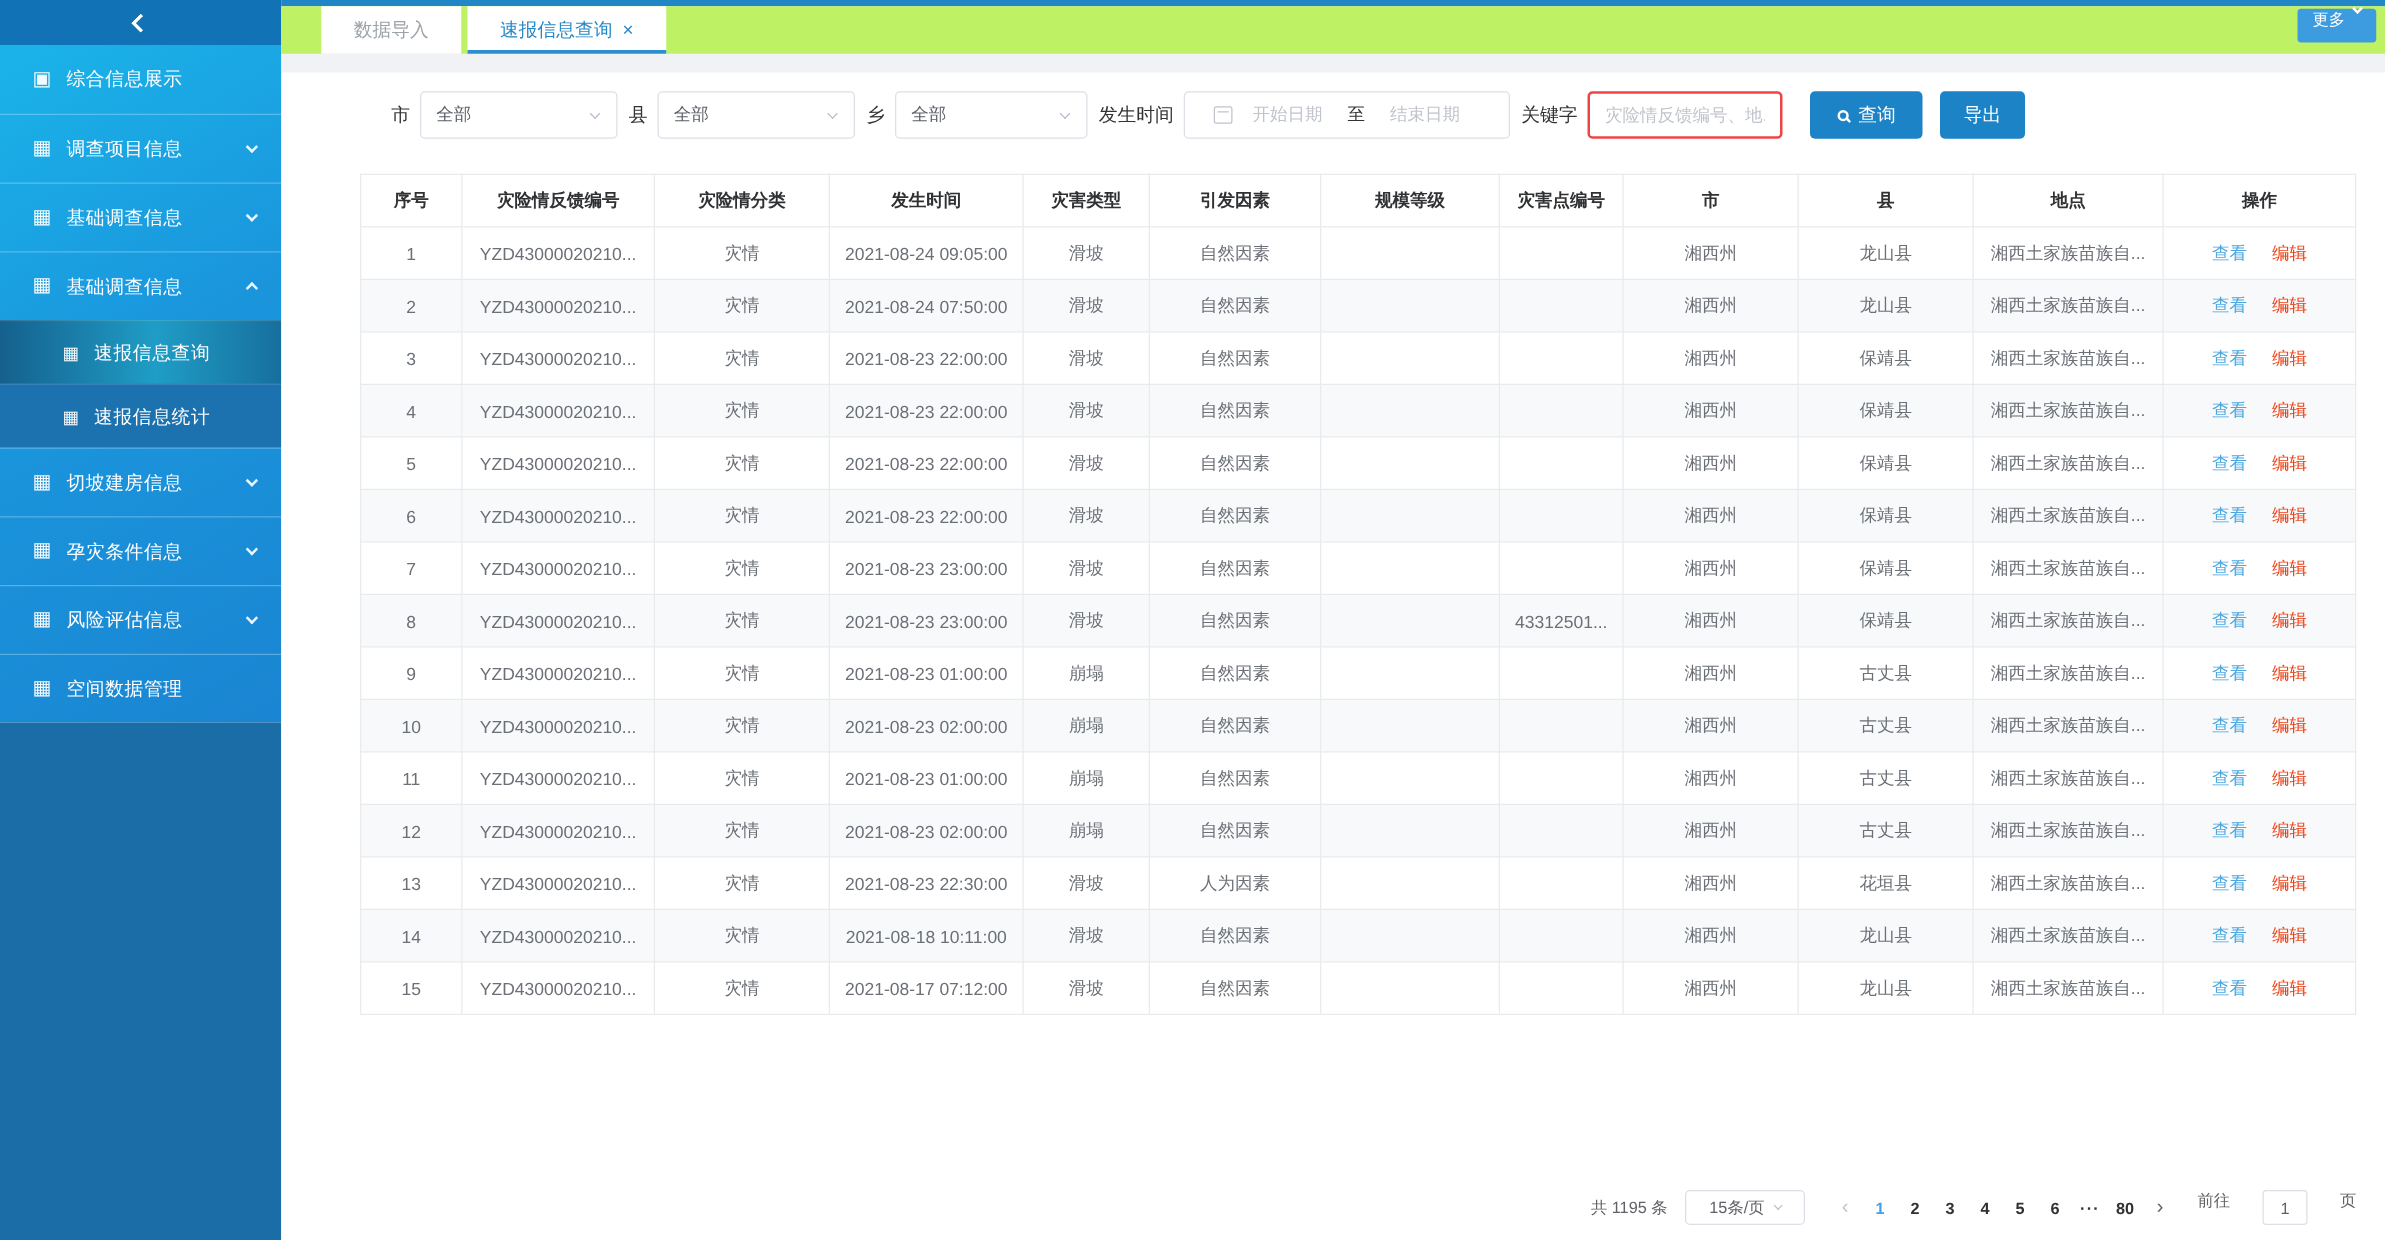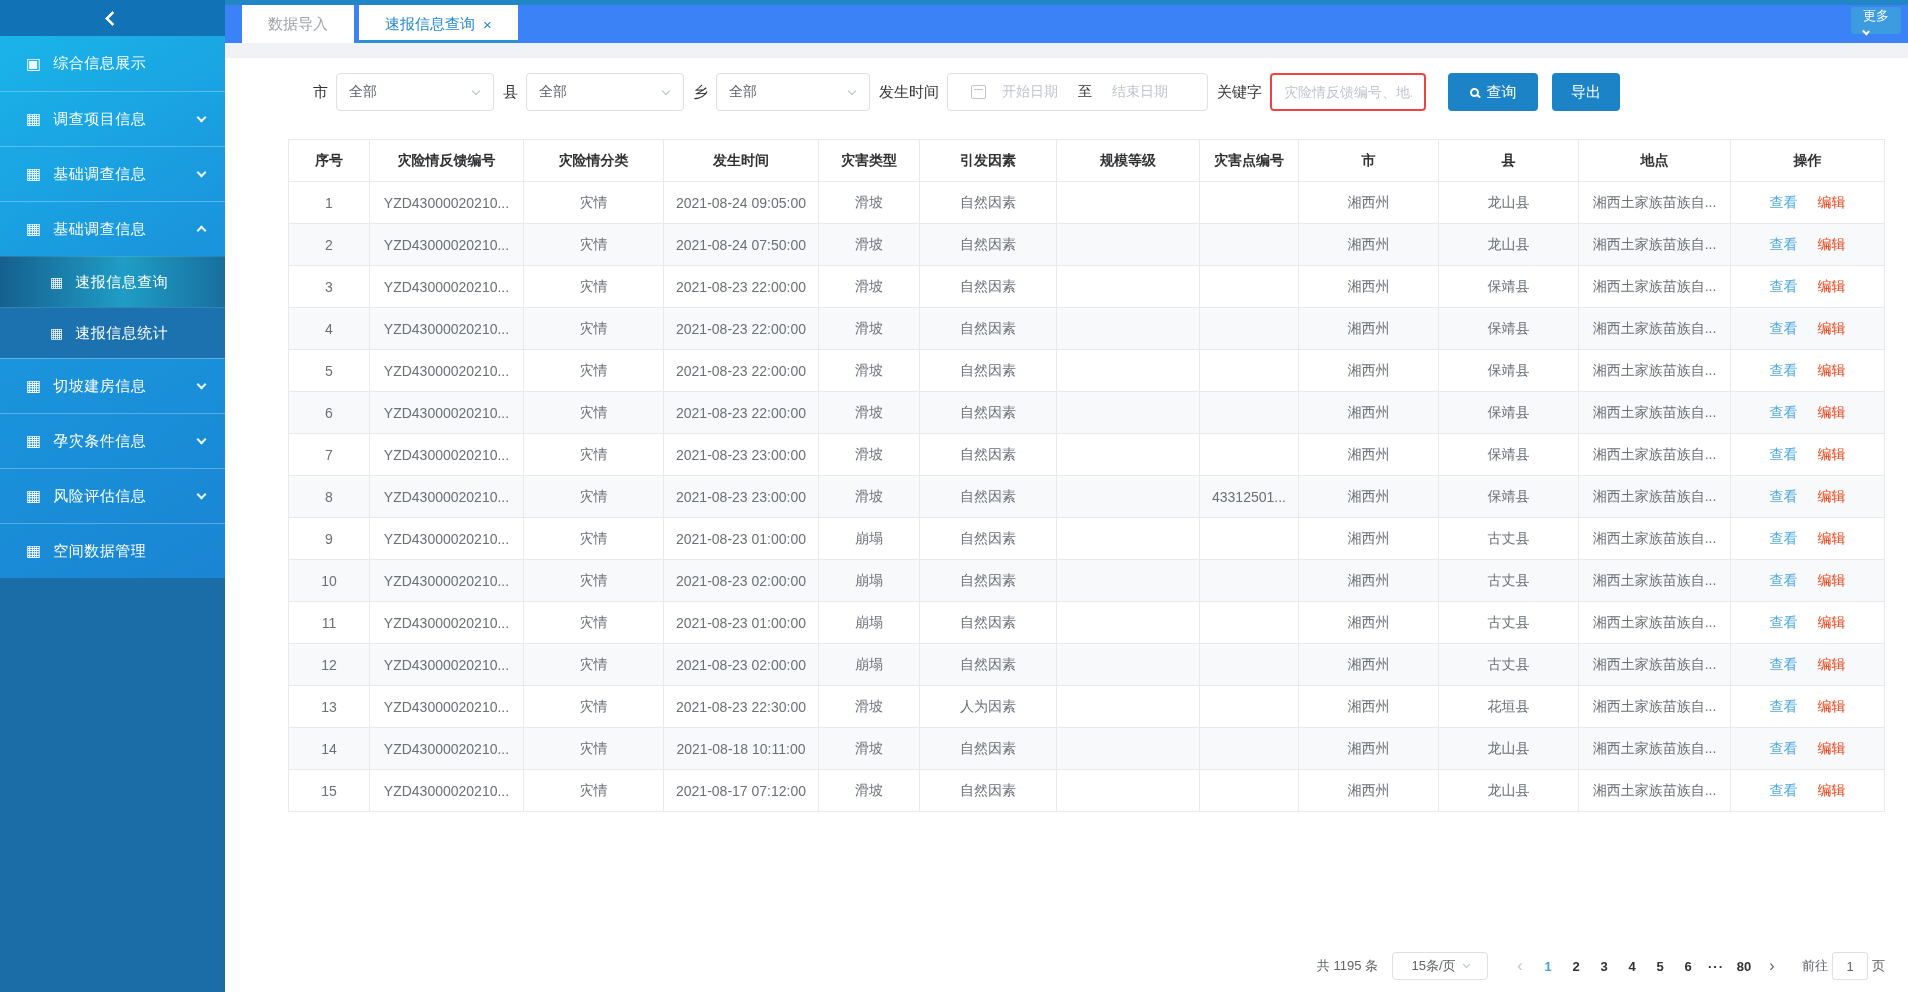--- a/index.html
+++ b/index.html
@@ -21,26 +21,26 @@
   .menu-item .mi-label { flex:1; letter-spacing:.5px; }
   .menu-item .chev { width:7px; height:7px; border-width:2px; color:#eaf6ff; margin-right:2px; }
   .menu-item.sub { height:51px; background:#1c72ae; padding-left:50px; border-top:1px solid rgba(255,255,255,0.12); }
   .menu-item.sub .mi-icon { font-size:14px; }
   .menu-item.sub.active { background:linear-gradient(90deg,#15608d 0%,#1f9dc6 55%,#piece 100%); background:linear-gradient(90deg,#15608d 0%,#1f9dc6 55%,#176f9e 100%); }
   .sidebar-fill { flex:1; background:#1b6da7; }
 
   
   .main { flex:1; display:flex; flex-direction:column; position:relative; }
   .topstrip { height:5px; background:#2186c6; }
-  .tabbar { height:38px; background:#3b82f6; display:flex; align-items:stretch; padding-left:17px; position:relative; }
+  .tabbar { height:38px; background:#bef264; display:flex; align-items:stretch; padding-left:32px; position:relative; }
   .tab { background:#fff; display:flex; align-items:center; justify-content:center; gap:8px; font-size:15px; color:#9da3a8; padding:0 26px; margin-right:5px; cursor:pointer; position:relative; }
   .tab.active { color:#2488c8; }
   .tab.active::after { content:""; position:absolute; left:0; right:0; bottom:0; height:3px; background:#2b8fd0; }
   .tab .tab-close { font-size:15px; color:#2488c8; line-height:1; cursor:pointer; }
-  .more-btn { position:absolute; right:8px; top:2px; height:27px; background:#3d9be0; color:#fff; border:none; border-radius:3px; font-size:13px; padding:0 12px; display:flex; align-items:flex-start; gap:7px; cursor:pointer; font-family:inherit;flex-direction:column; }
+  .more-btn { position:absolute; right:8px; top:2px; height:27px; background:#3d9be0; color:#fff; border:none; border-radius:3px; font-size:13px; padding:0 12px; display:flex; align-items:flex-start; gap:7px; cursor:pointer; font-family:inherit; }
   .more-btn .chev { width:6px; height:6px; border-width:2px; color:#fff; }
   .gapband { height:15px; background:#f0f2f5; }
   .panel { flex:1; background:#fff; position:relative; }
 
   
   .filterbar { display:flex; align-items:center; padding:10px 0 0 88px; height:58px; }
   .f-label { font-size:15px; color:#333; margin-right:8px; white-space:nowrap; }
   .select { width:158px; height:38px; border:1px solid #dcdfe6; border-radius:4px; display:flex; align-items:center; padding:0 12px; margin-right:9px; cursor:pointer; background:#fff; }
   .select .sel-text { flex:1; font-size:14px; color:#5a5e66; }
   .select .chev { width:6px; height:6px; border-width:1.5px; color:#b4bccc; margin-right:2px; }
@@ -72,21 +72,21 @@
   
   .pagination { position:absolute; right:24px; bottom:12px; display:flex; align-items:center; font-size:13px; color:#606266; }
   .pg-total { margin-right:14px; }
   .pg-sizer { width:96px; height:28px; border:1px solid #dcdfe6; border-radius:4px; display:flex; align-items:center; justify-content:center; gap:8px; margin-right:18px; cursor:pointer; background:#fff; }
   .pg-sizer .chev { width:5px; height:5px; border-width:1.5px; color:#b4bccc; }
   .pg-arrow { width:28px; text-align:center; font-size:16px; cursor:pointer; color:#606266; user-select:none; }
   .pg-arrow.disabled { color:#c0c4cc; }
   .pg-num { min-width:28px; text-align:center; font-weight:bold; color:#303133; cursor:pointer; padding:0 2px; }
   .pg-num.current { color:#459fe6; }
   .pg-dots { min-width:28px; text-align:center; color:#303133; font-weight:bold; letter-spacing:1px; }
-  .pg-goto { margin-left:16px; display:flex; align-items:center; gap:4px; }
+  .pg-goto { margin-left:16px; display:flex; align-items:flex-start; gap:26px; }
   .pg-goto input { width:36px; height:28px; border:1px solid #dcdfe6; border-radius:3px; text-align:center; font-size:13px; color:#606266; font-family:inherit; }
 </style>
 </head>
 <body>
 
 <div class="app">
 
   <aside class="sidebar">
     <div class="collapse-bar">
       <span class="chev left"></span>

